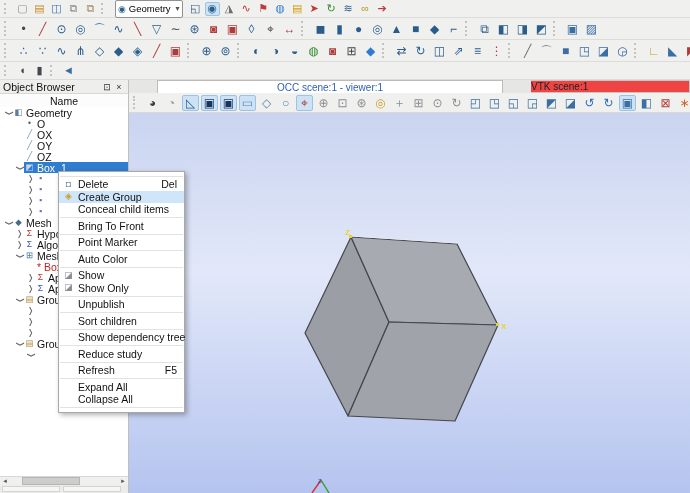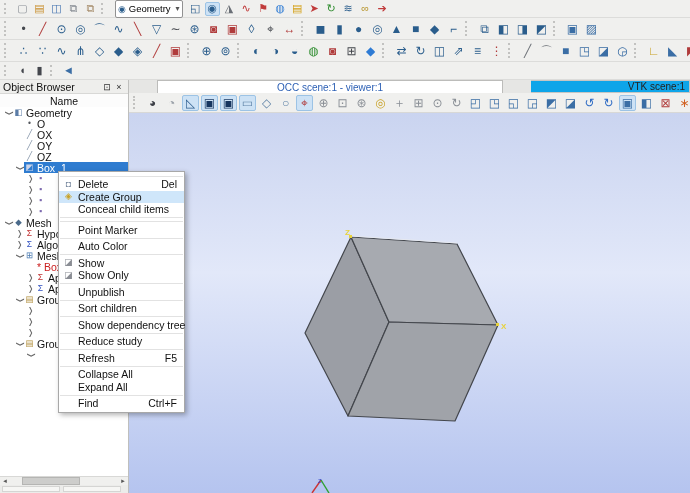--- a/index.html
+++ b/index.html
@@ -43,22 +43,22 @@
   .hscroll .sthumb{position:absolute;left:12px;width:58px;top:0;bottom:0;background:#cdcdcb;
                    border:1px solid #b5b5b3;box-sizing:border-box;}
   .bstubs{position:absolute;left:0;right:0;bottom:0;height:8px;background:#ececea;display:flex;gap:3px;padding:1px 2px;box-sizing:border-box;}
   .bstubs .stub{background:#f6f6f4;border:1px solid #d5d5d3;flex:0 0 auto;width:56px;}
   
   .viewer{position:absolute;left:129px;top:80px;right:0;bottom:0;}
   .tabbar{position:absolute;top:0;left:0;right:0;height:13px;background:#e6e6e4;display:flex;}
   .vtab{box-sizing:border-box;height:13px;display:flex;align-items:center;font-size:10px;margin-left:28px;}
   .vtab.active{flex:0 0 346px;background:#fff;border:1px solid #bcbcba;border-bottom:none;
                color:#2b5fb4;justify-content:center;}
-  .vtab.inactive{flex:1;background:#0ea5e9;border:1px solid #c6c6c4;border-left:none;
-                 color:#222;justify-content:flex-end;padding-right:4px;}
+  .vtab.inactive{flex:1;background:#ef4444;border:1px solid #c6c6c4;border-left:none;
+                 color:#222;justify-content:flex-start;padding-right:4px;}
   .vtoolbar{position:absolute;top:13px;left:0;right:0;height:20px;background:#f0f0ee;
             border-bottom:1px solid #d8d8d6;display:flex;align-items:center;padding-left:2px;box-sizing:border-box;}
   .scene{position:absolute;top:33px;left:0;right:0;bottom:0;overflow:hidden;}
   .scene svg{position:absolute;left:0;top:0;}
   
   .menu{position:absolute;left:58px;top:171px;width:127px;background:#fff;border:1px solid #a8a8a8;
         box-shadow:2px 2px 5px rgba(0,0,0,.3);z-index:20;padding:2px 0;box-sizing:border-box;}
   .mi{height:12.5px;display:flex;align-items:center;font-size:10.5px;color:#111;cursor:default;}
   .mi .mic{width:19px;flex:0 0 auto;text-align:center;font-size:9px;line-height:1;}
   .mi .ml{flex:1;white-space:nowrap;}
@@ -439,20 +439,24 @@
       <span class="mic" style="color: rgb(201, 162, 39);">◈</span>
       <span class="ml">Create Group</span>
     </div>
     <div class="mi">
       <span class="mic"></span>
       <span class="ml">Conceal child items</span>
     </div>
     <div class="msep">
       <div></div>
     </div>
+    <div class="mi">
+      <span class="mic"></span>
+      <span class="ml">Bring To Front</span>
+    </div>
     <div class="msep">
       <div></div>
     </div>
     <div class="mi">
       <span class="mic"></span>
       <span class="ml">Point Marker</span>
     </div>
     <div class="msep">
       <div></div>
     </div>
@@ -505,27 +509,22 @@
     <div class="mi">
       <span class="mic"></span>
       <span class="ml">Refresh</span>
       <span class="ms">F5</span>
     </div>
     <div class="msep">
       <div></div>
     </div>
     <div class="mi">
       <span class="mic"></span>
+      <span class="ml">Expand All</span>
+    </div>
+    <div class="mi">
+      <span class="mic"></span>
       <span class="ml">Collapse All</span>
     </div>
-    <div class="mi">
-      <span class="mic"></span>
-      <span class="ml">Expand All</span>
-    </div>
-    <div class="msep">
-      <div></div>
-    </div>
-    <div class="mi">
-      <span class="mic"></span>
-      <span class="ml">Find</span>
-      <span class="ms">Ctrl+F</span>
+    <div class="msep">
+      <div></div>
     </div>
   </div>
 
 </body></html>

